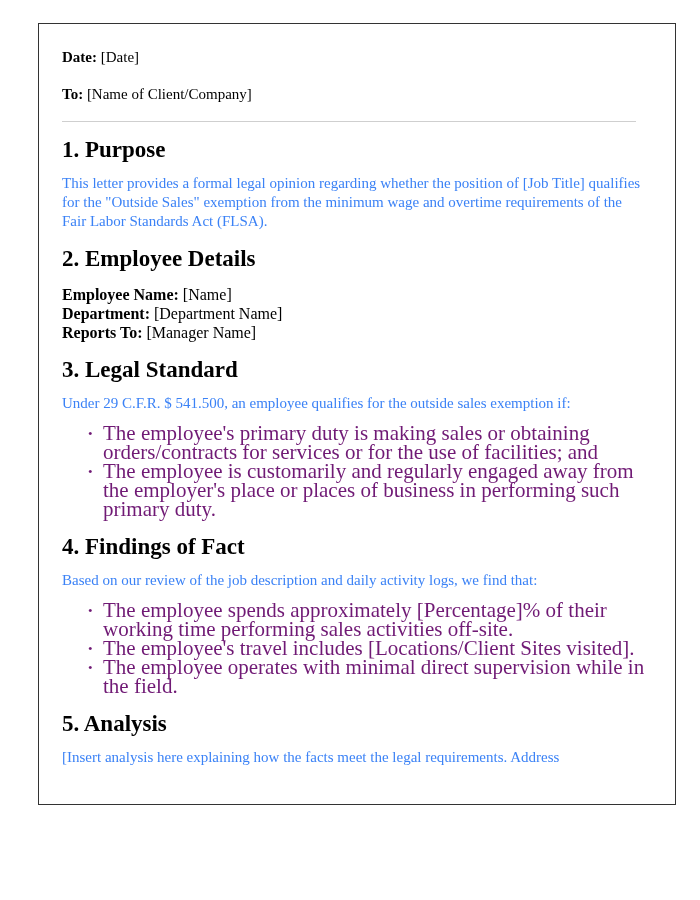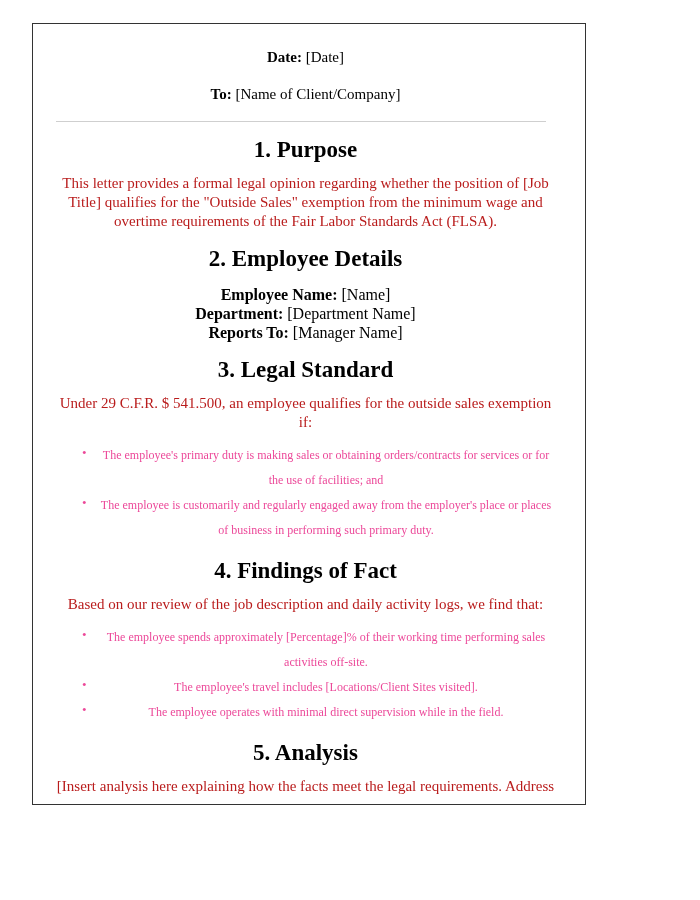--- a/index.html
+++ b/index.html
@@ -9,29 +9,28 @@
   body {
     width: 700px;
     height: 900px;
     background: #ffffff;
     font-family: "Liberation Serif", "DejaVu Serif", serif;
     overflow: hidden;
   }
 
   .page {
     position: absolute;
-    left: 32px;
+    left: 38px;
     top: 23px;
-    width: 554px;
+    width: 638px;
     height: 782px;
     border: 1.5px solid #333333;
     background: #ffffff;
     box-sizing: border-box;
     overflow: hidden;
-    text-align: center;
   }
 
   .page-inner {
     padding: 24px 30px 0 23px;
   }
 
   
   .hdr-line {
     font-size: 15px;
     line-height: 19px;
@@ -63,33 +62,33 @@
     font-size: 23px;
     font-weight: bold;
     line-height: 21px;
     margin: 0 0 14px 0;
     color: #000000;
   }
   p.para {
     font-size: 15px;
     line-height: 19px;
     margin: 0;
-    color: #b91c1c;
+    color: #3b82f6;
     max-width: 588px;
   }
 
   ul.bullets {
     margin: 11px 0 0 0;
     padding-left: 41px;
     list-style: none;
   }
   ul.bullets li {
-    font-size: 12px;
-    line-height: 25px;
-    color: #ec4899;
+    font-size: 21px;
+    line-height: 19px;
+    color: #701a75;
     position: relative;
     max-width: 548px;
     margin-bottom: 0;
   }
   ul.bullets li::before {
     content: "\2022";
     position: absolute;
     left: -15px;
     top: 0;
     font-size: 13px;

